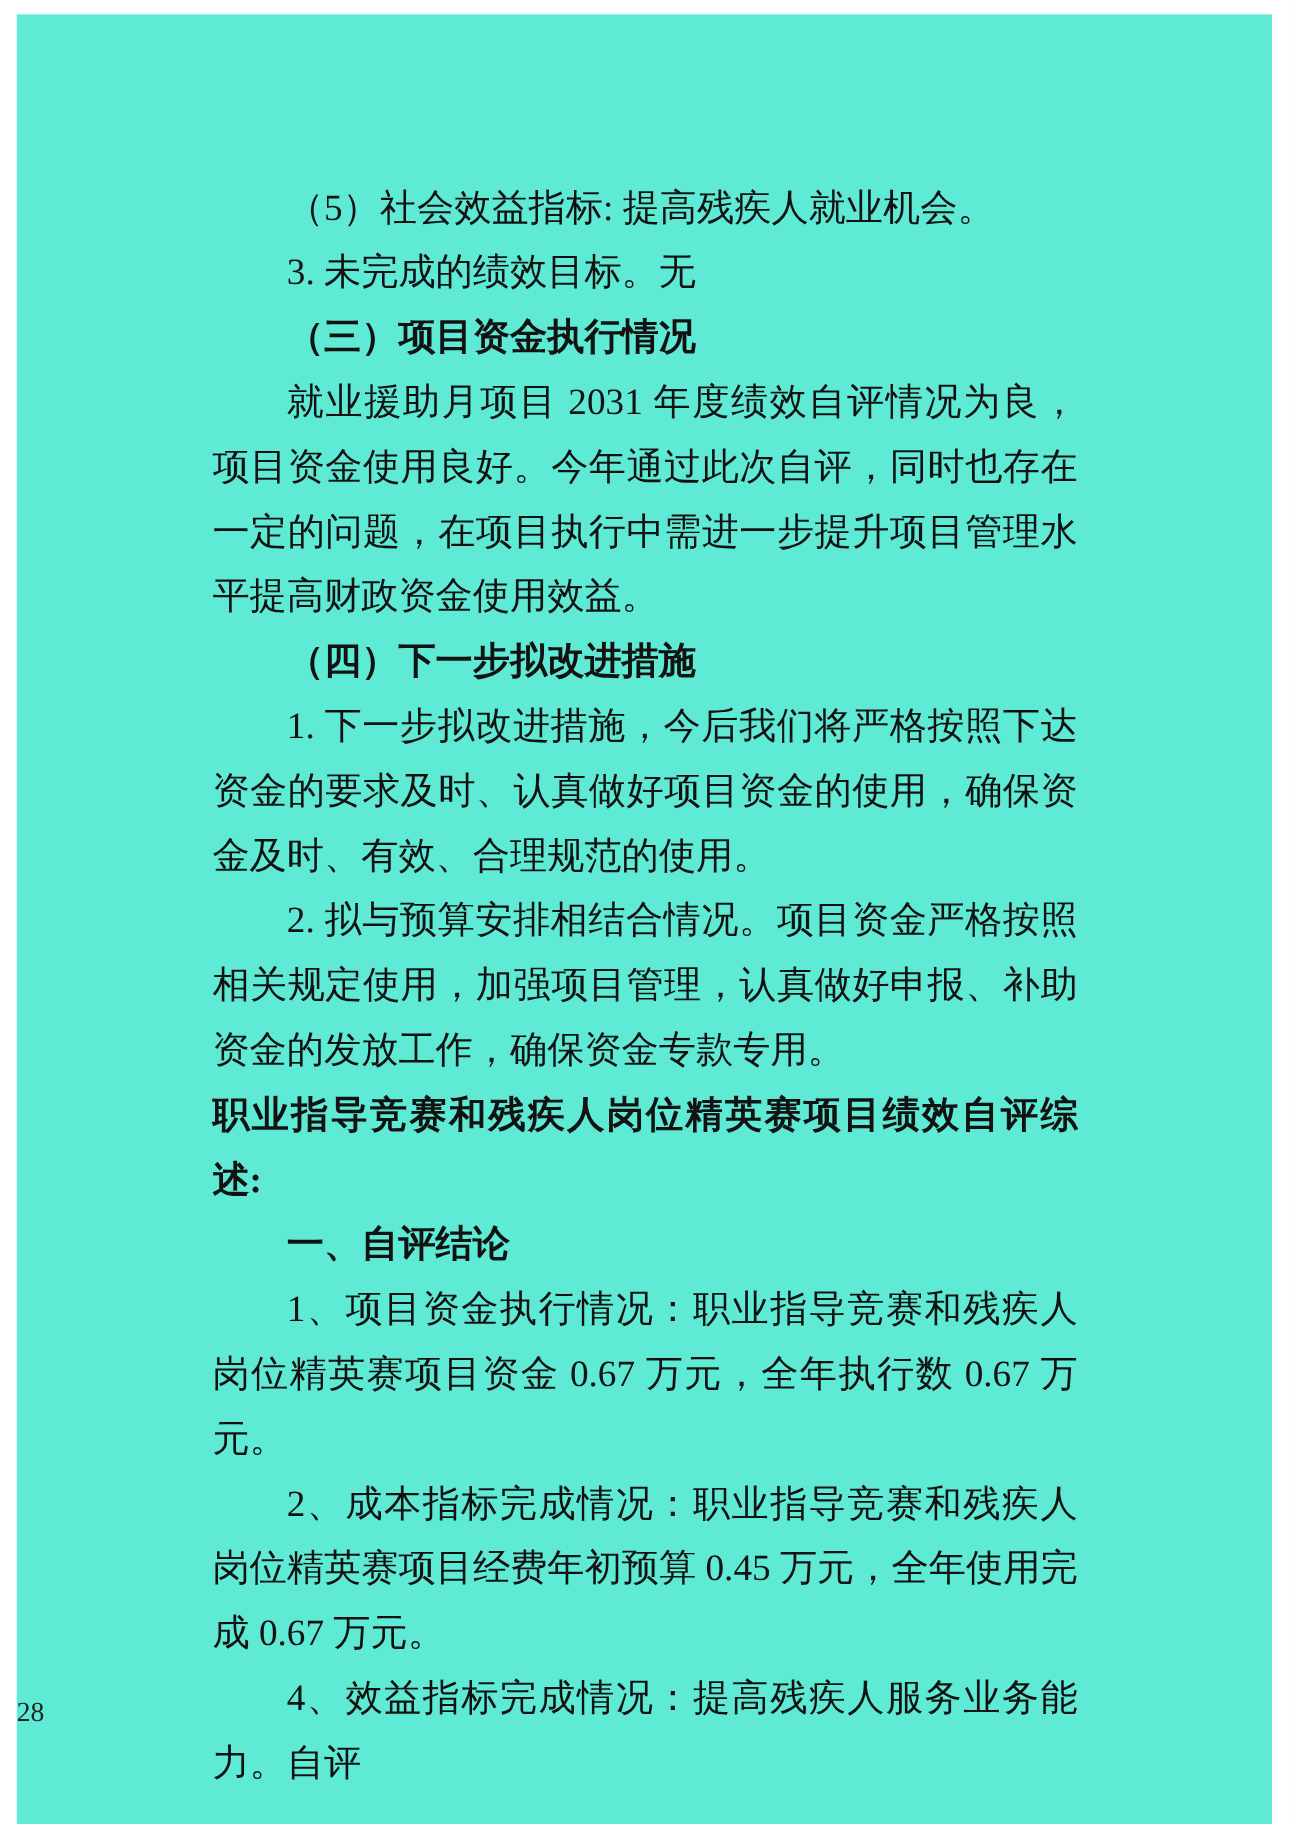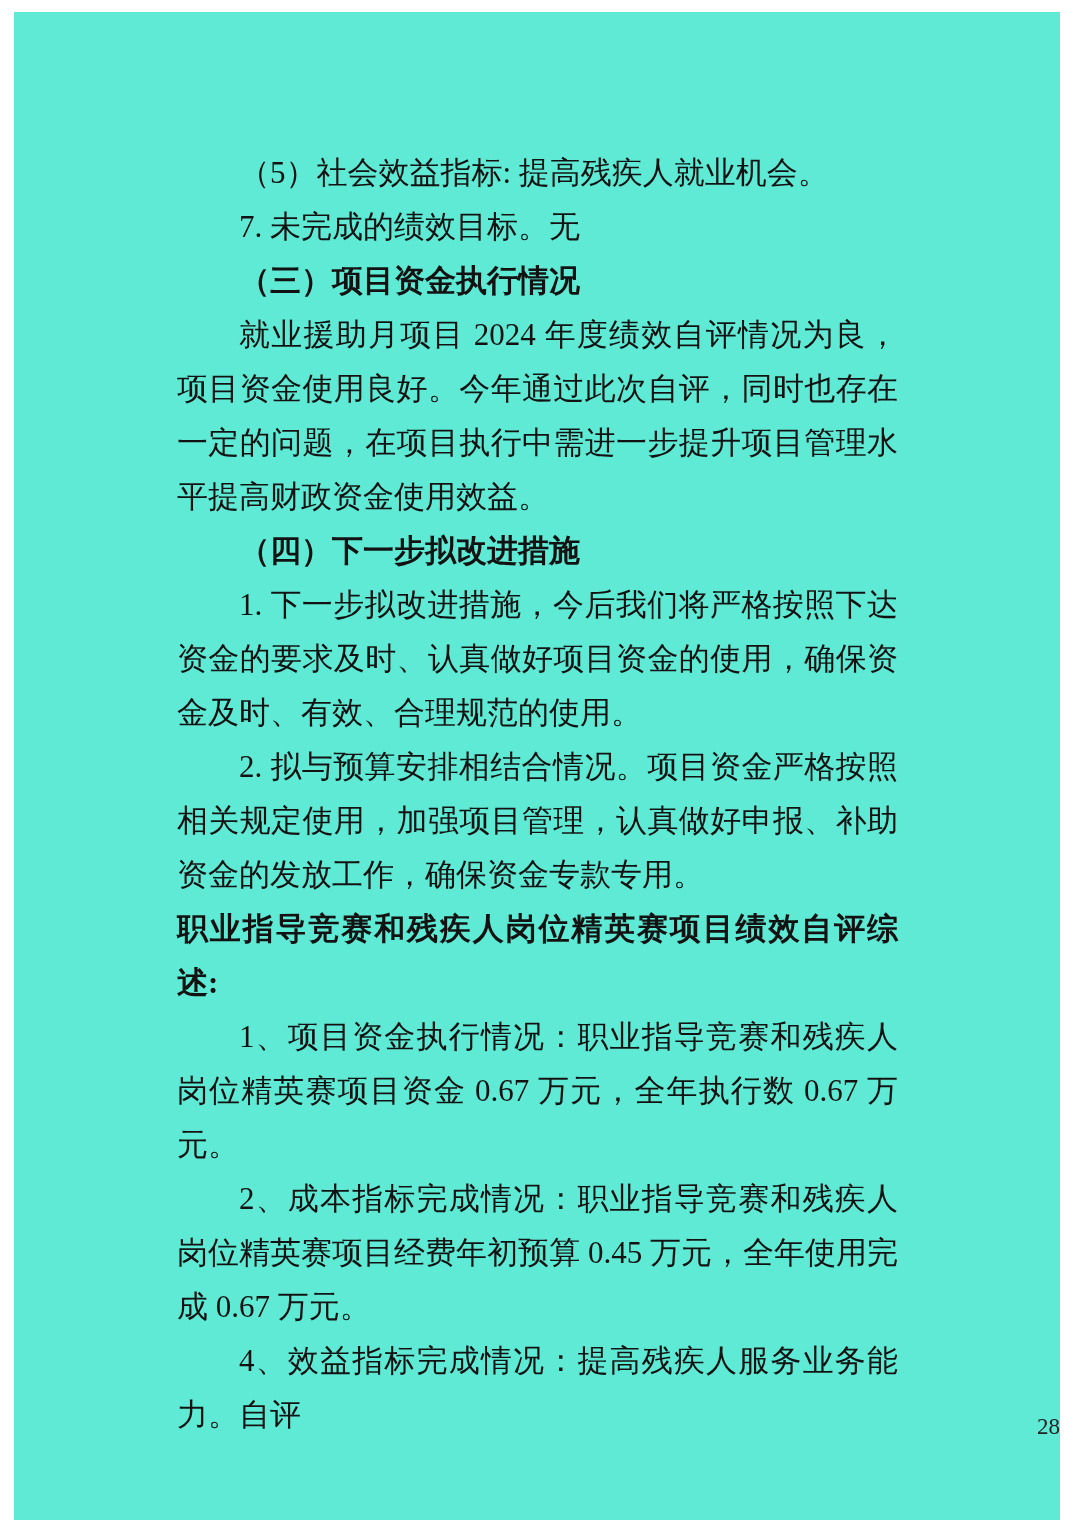--- a/index.html
+++ b/index.html
@@ -34,38 +34,39 @@
   }
   .h-hei {
     font-weight: bold;
     font-family: "Liberation Sans", "DejaVu Sans", sans-serif;
   }
   .page-number {
     position: absolute;
     top: 1400px;
     left: 0;
     width: 100%;
-    text-align: right;
+    text-align: left;
     font-size: 23px;
     line-height: 30px;
     color: #222222;
     font-family: "Liberation Serif", "DejaVu Serif", serif;
   }
 </style>
 </head>
 <body>
 
 <div class="page">
   <div class="content">
     <p class="indent">（5）社会效益指标: 提高残疾人就业机会。</p>
-    <p class="indent">7. 未完成的绩效目标。无</p>
+    <p class="indent">3. 未完成的绩效目标。无</p>
     <p class="indent h-kai">（三）项目资金执行情况</p>
-    <p class="indent">就业援助月项目 2024 年度绩效自评情况为良，项目资金使用良好。今年通过此次自评，同时也存在一定的问题，在项目执行中需进一步提升项目管理水平提高财政资金使用效益。</p>
+    <p class="indent">就业援助月项目 2031 年度绩效自评情况为良，项目资金使用良好。今年通过此次自评，同时也存在一定的问题，在项目执行中需进一步提升项目管理水平提高财政资金使用效益。</p>
     <p class="indent h-kai">（四）下一步拟改进措施</p>
     <p class="indent">1. 下一步拟改进措施，今后我们将严格按照下达资金的要求及时、认真做好项目资金的使用，确保资金及时、有效、合理规范的使用。</p>
     <p class="indent">2. 拟与预算安排相结合情况。项目资金严格按照相关规定使用，加强项目管理，认真做好申报、补助资金的发放工作，确保资金专款专用。</p>
     <p class="h-kai">职业指导竞赛和残疾人岗位精英赛项目绩效自评综述:</p>
+    <p class="indent h-hei">一、自评结论</p>
     <p class="indent">1、项目资金执行情况：职业指导竞赛和残疾人岗位精英赛项目资金 0.67 万元，全年执行数 0.67 万元。</p>
     <p class="indent">2、成本指标完成情况：职业指导竞赛和残疾人岗位精英赛项目经费年初预算 0.45 万元，全年使用完成 0.67 万元。</p>
     <p class="indent">4、效益指标完成情况：提高残疾人服务业务能力。自评</p>
   </div>
   <div class="page-number">28</div>
 </div>
 
 </body></html>

